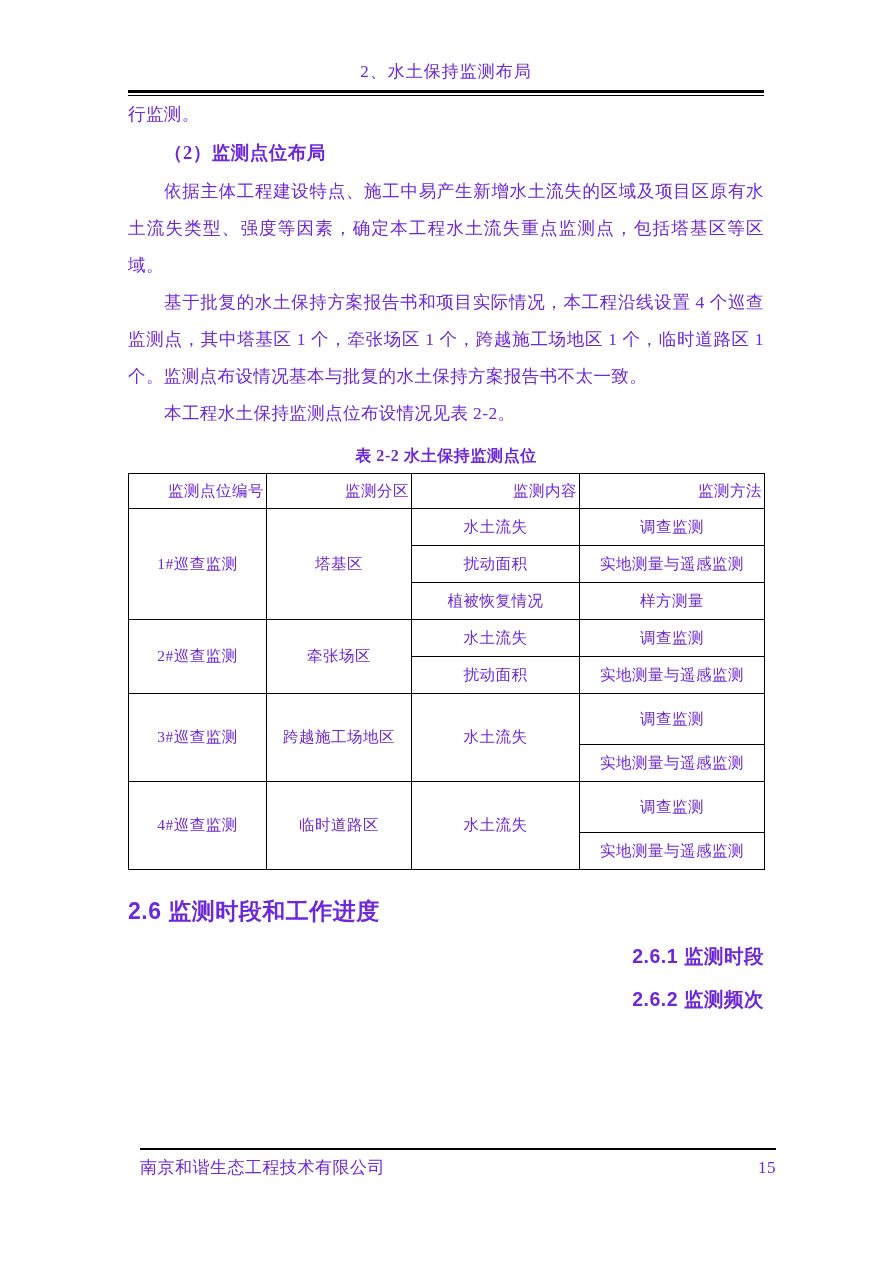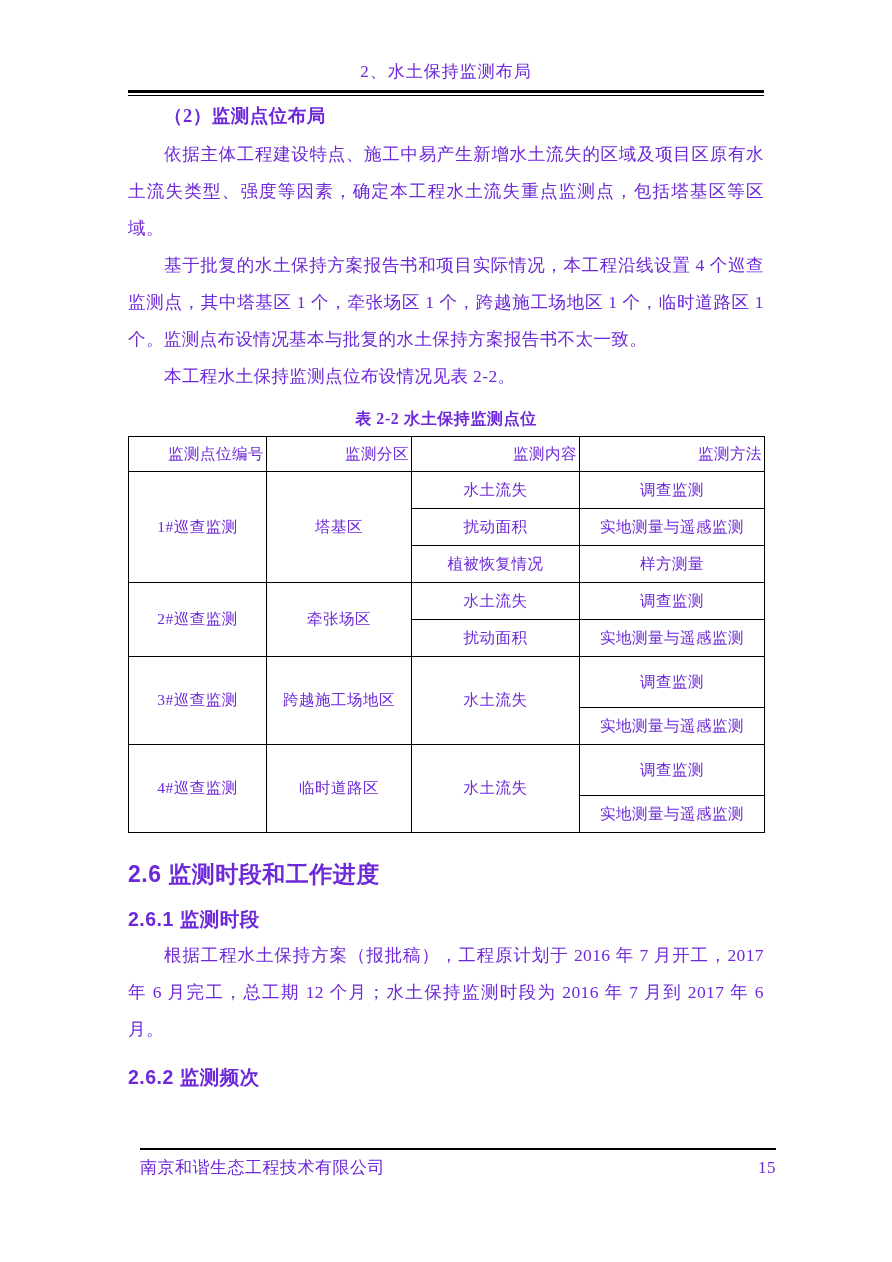--- a/index.html
+++ b/index.html
@@ -105,20 +105,21 @@
     margin: 26px 0 8px 0;
     letter-spacing: 0.5px;
     font-family: "Liberation Sans", sans-serif;
   }
   h3.subsec-head {
     font-size: 19.5px;
     font-weight: bold;
     margin: 16px 0 4px 0;
     letter-spacing: 0.5px;
     font-family: "Liberation Sans", sans-serif;
+    text-align: right;
   }
   
   .footer {
     position: absolute;
     left: 140px;
     top: 1148px;
     width: 636px;
   }
   .footer-rule {
     border-top: 2.5px solid #000;
@@ -140,20 +141,21 @@
 
 <div class="page">
 
   <div class="content">
 
     <div class="doc-header">
       <div>2、水土保持监测布局</div>
       <div class="header-rule"></div>
     </div>
 
+    <p class="body-line">行监测。</p>
 
     <p class="sub-head">（2）监测点位布局</p>
 
     <p class="body-line indent2 para-block">依据主体工程建设特点、施工中易产生新增水土流失的区域及项目区原有水土流失类型、强度等因素，确定本工程水土流失重点监测点，包括塔基区等区域。</p>
 
     <p class="body-line indent2 para-block">基于批复的水土保持方案报告书和项目实际情况，本工程沿线设置 4 个巡查监测点，其中塔基区 1 个，牵张场区 1 个，跨越施工场地区 1 个，临时道路区 1 个。监测点布设情况基本与批复的水土保持方案报告书不太一致。</p>
 
     <p class="body-line indent2 para-block">本工程水土保持监测点位布设情况见表 2-2。</p>
 
     <div class="table-caption">表 2-2  水土保持监测点位</div>
@@ -223,21 +225,20 @@
         <tr>
           <td>实地测量与遥感监测</td>
         </tr>
       </tbody>
     </table>
 
     <h2 class="sec-head">2.6 监测时段和工作进度</h2>
 
     <h3 class="subsec-head">2.6.1 监测时段</h3>
 
-    <p class="body-line indent2 para-block">根据工程水土保持方案（报批稿），工程原计划于 2016 年 7 月开工，2017 年 6 月完工，总工期 12 个月；水土保持监测时段为 2016 年 7 月到 2017 年 6 月。</p>
 
 
     <h3 class="subsec-head">2.6.2 监测频次</h3>
 
   </div>
 
   <div class="footer">
     <div class="footer-rule"></div>
     <div class="footer-row">
       <span>南京和谐生态工程技术有限公司</span>

